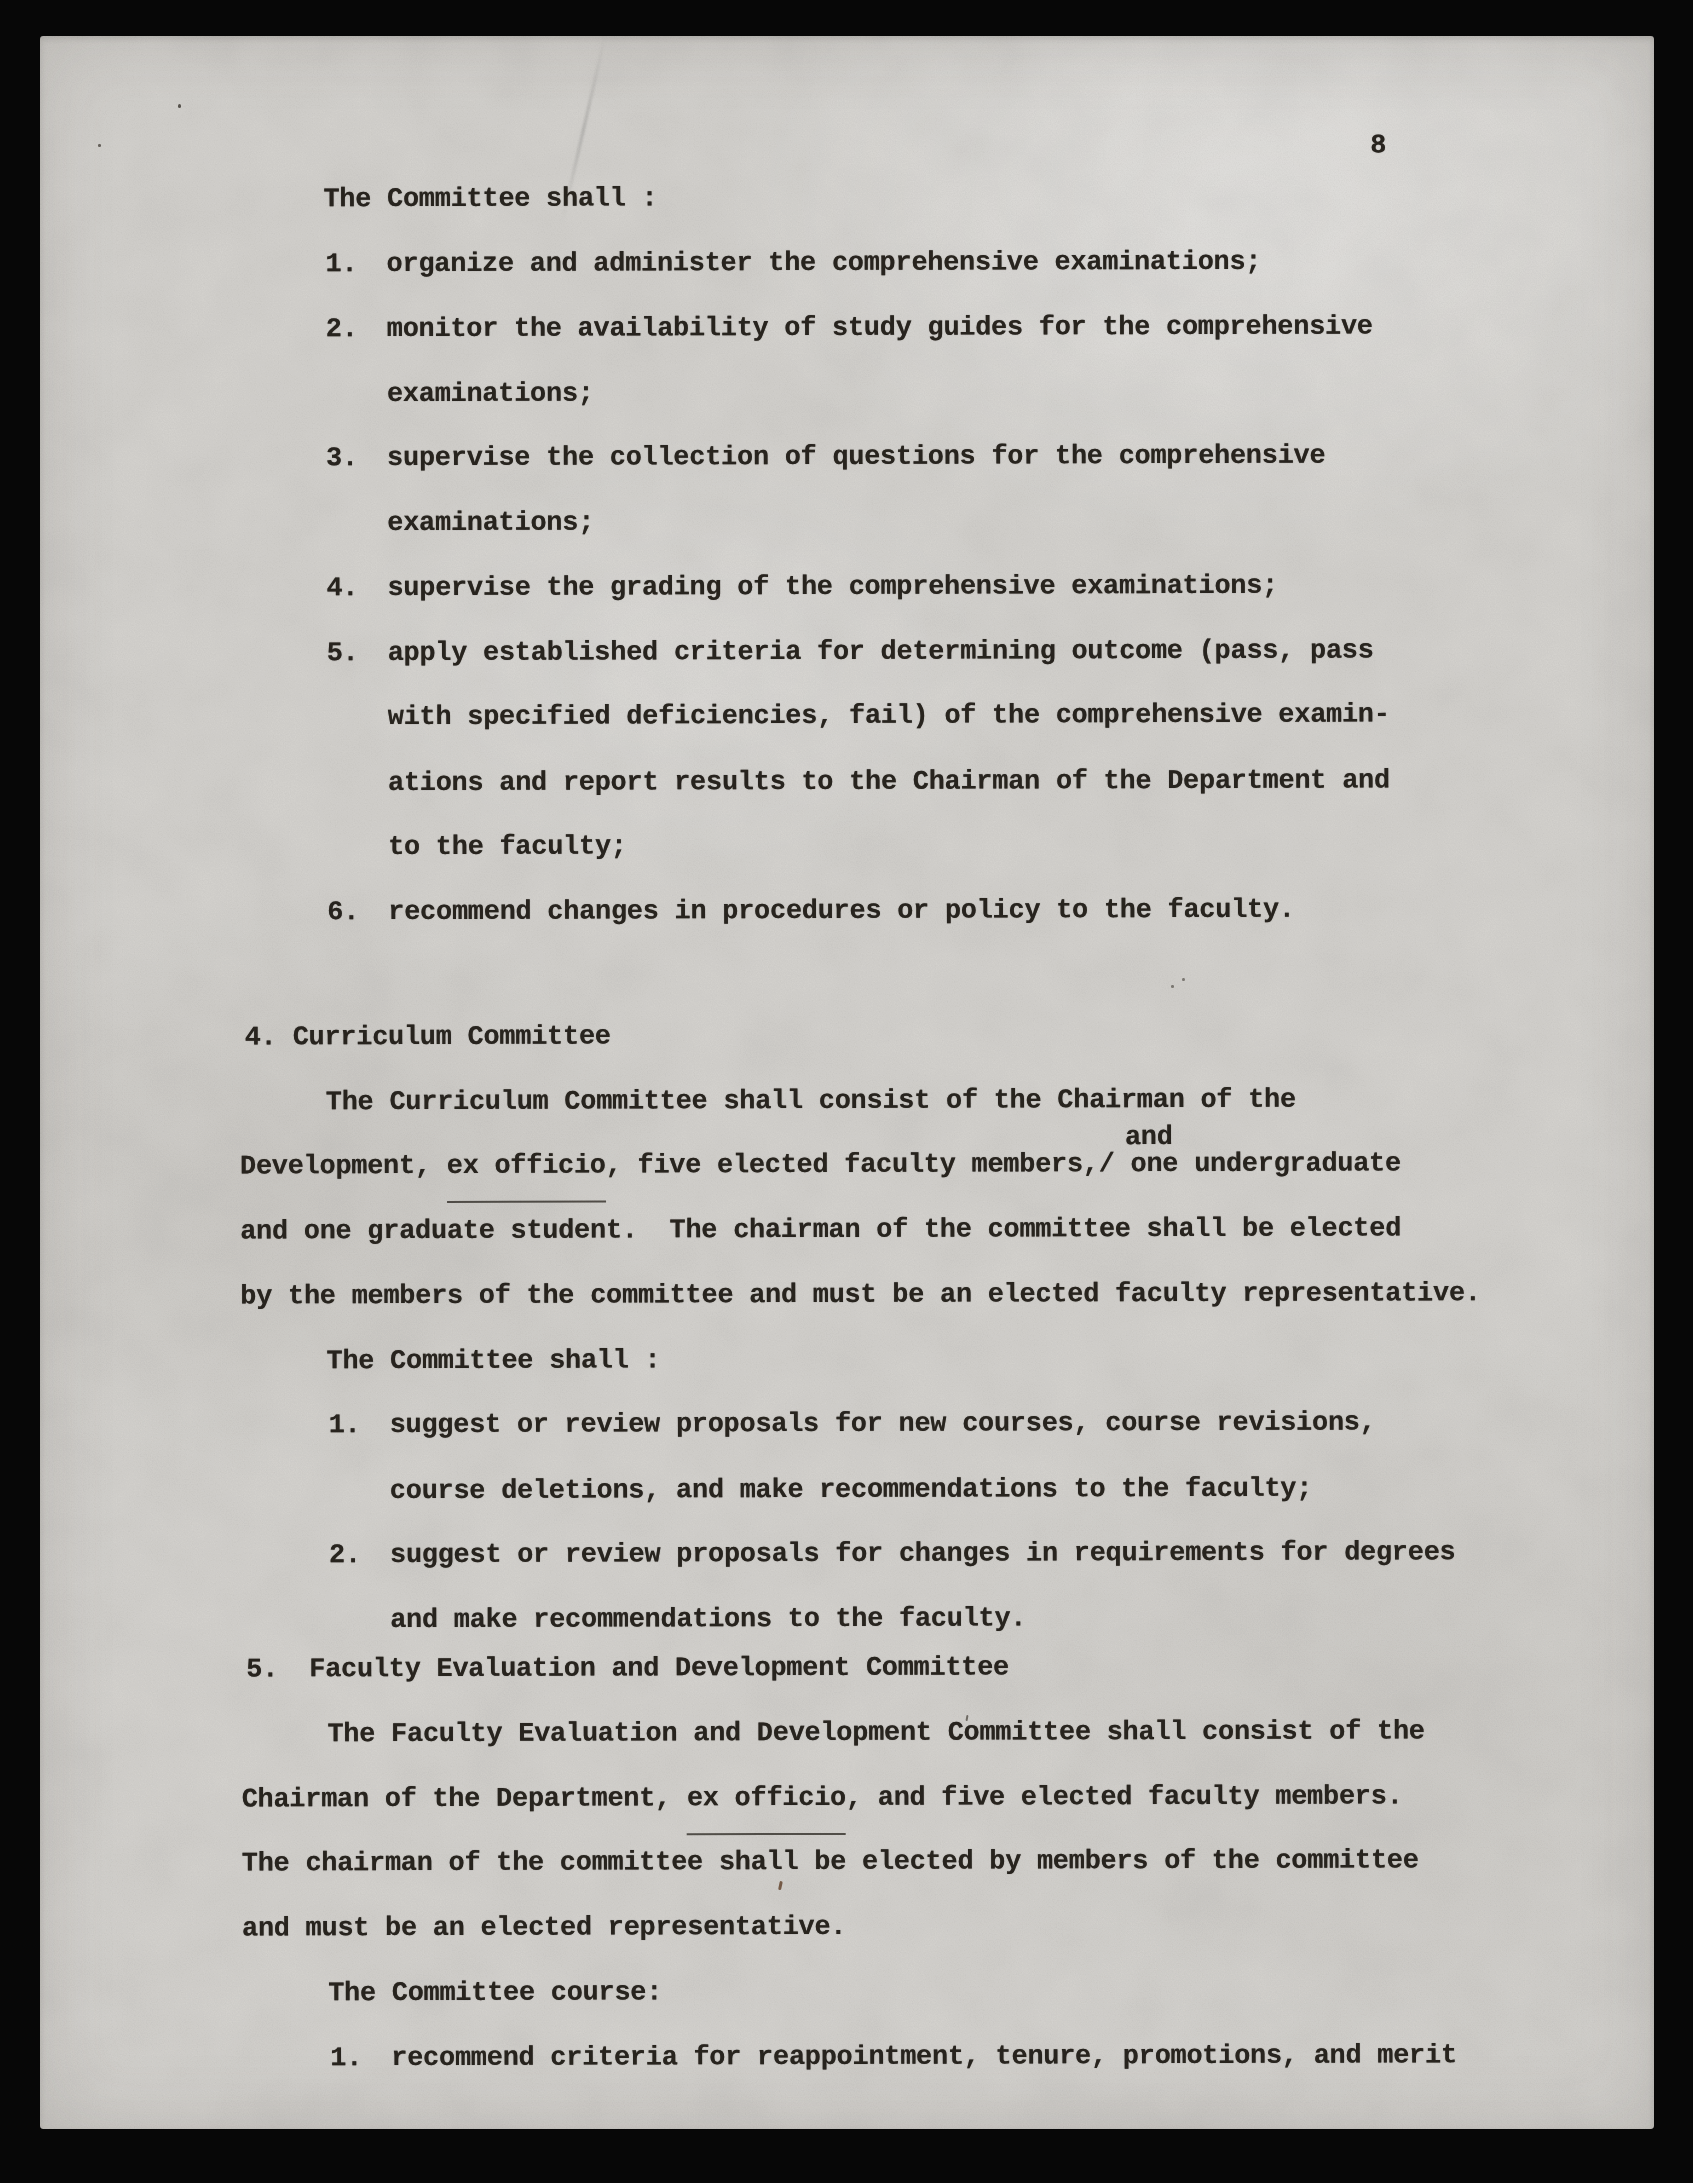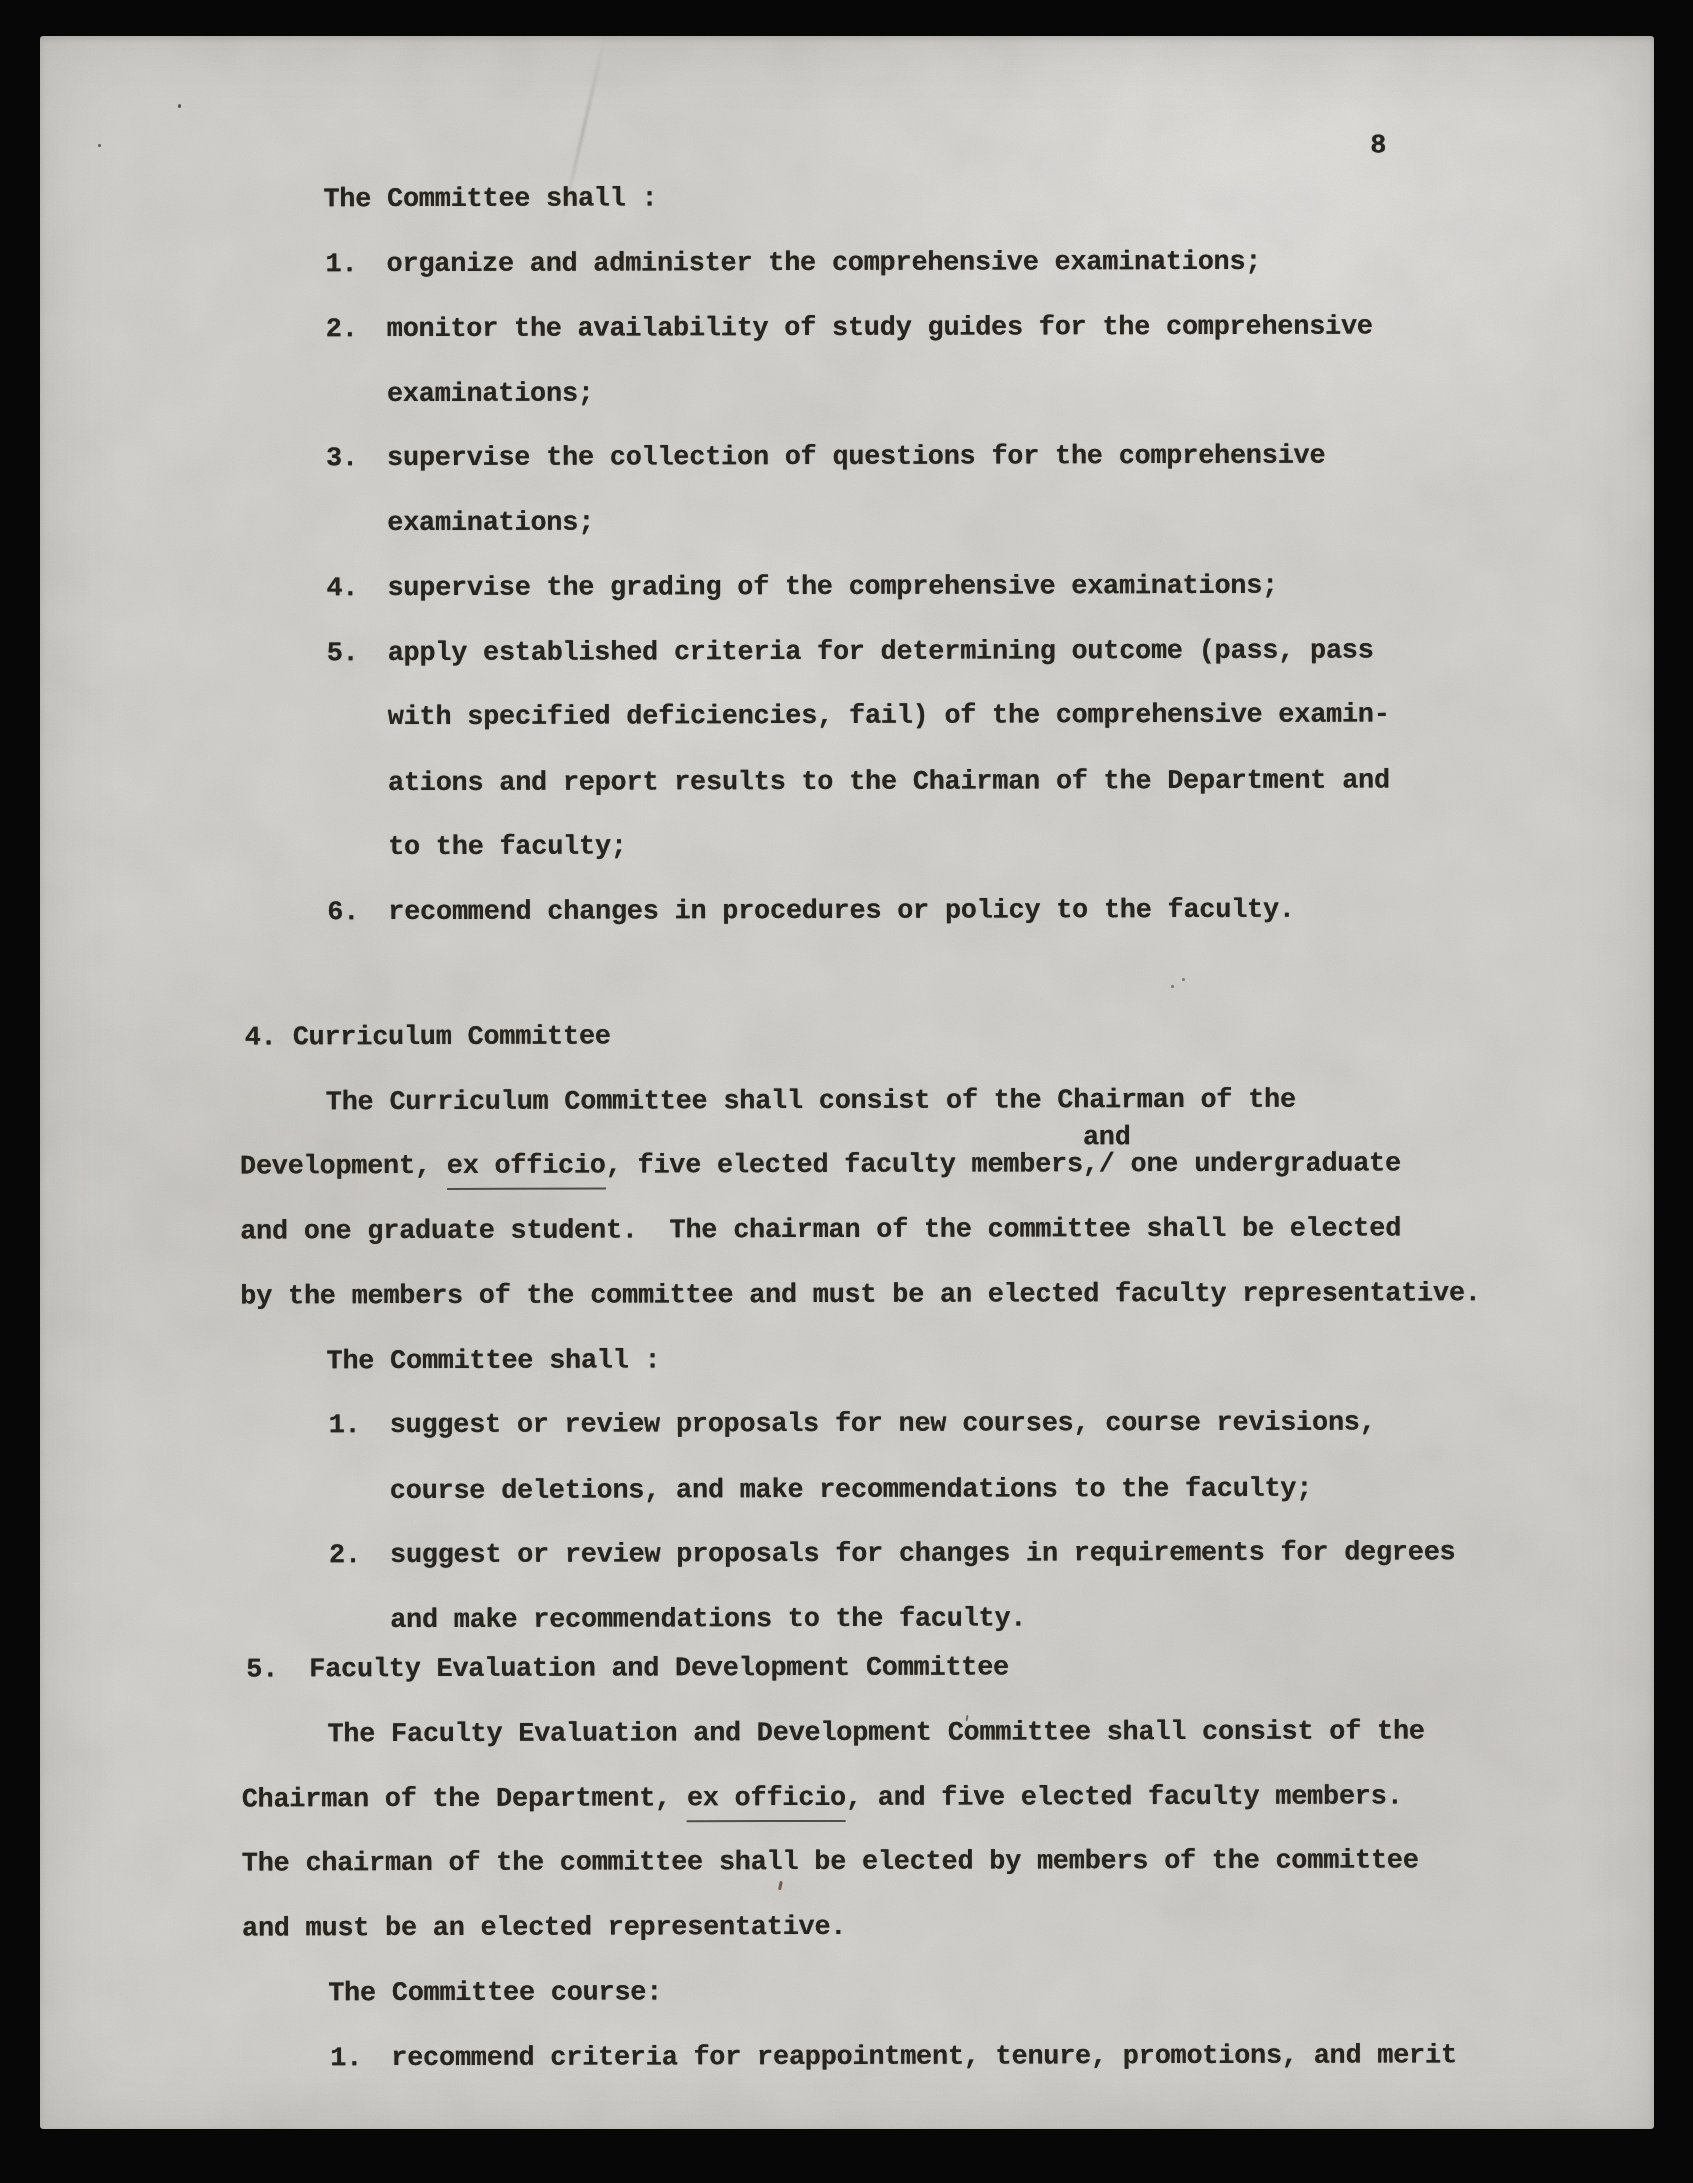--- a/index.html
+++ b/index.html
@@ -31,21 +31,21 @@
     font-family:"Liberation Mono", monospace;
     font-size:27px;
     font-weight:bold;
     letter-spacing:-0.3px;
     color:#29251f;
     white-space:pre;
     text-shadow:0 0 0.8px rgba(40,36,30,0.65);
   }
   .u {
     border-bottom:2.5px solid rgba(40,36,30,0.75);
-    padding-bottom:7px;
+    padding-bottom:20px;
   }
   .grain {
     position:absolute; left:0; top:0;
     mix-blend-mode:multiply;
     pointer-events:none;
   }
   .speck {
     position:absolute;
     background:#3a352e;
     border-radius:50%;
@@ -95,21 +95,21 @@
     <div class="t" style="left:346px; top:733px;">ations and report results to the Chairman of the Department and</div>
     <div class="t" style="left:346px; top:797px;font-family:Liberation Mono, monospace;">to the faculty;</div>
 
     <div class="t" style="left:285px; top:862px;">6.</div>
     <div class="t" style="left:346px; top:862px;">recommend changes in procedures or policy to the faculty.</div>
 
     <div class="t" style="left:202px; top:987px;">4.</div>
     <div class="t" style="left:250px; top:987px;">Curriculum Committee</div>
 
     <div class="t" style="left:283px; top:1052px;">The Curriculum Committee shall consist of the Chairman of the</div>
-    <div class="t" style="left:1040px; top:1089px;">and</div>
+    <div class="t" style="left:1082px; top:1089px;">and</div>
     <div class="t" style="left:197px; top:1116px;"><span>Development, </span><span class="u">ex officio</span><span>, five elected faculty members,/ one undergraduate</span></div>
     <div class="t" style="left:197px; top:1181px;">and one graduate student.  The chairman of the committee shall be elected</div>
     <div class="t" style="left:197px; top:1246px;">by the members of the committee and must be an elected faculty representative.</div>
 
     <div class="t" style="left:283px; top:1311px;">The Committee shall :</div>
 
     <div class="t" style="left:285px; top:1375px;">1.</div>
     <div class="t" style="left:346px; top:1375px;">suggest or review proposals for new courses, course revisions,</div>
     <div class="t" style="left:346px; top:1441px;">course deletions, and make recommendations to the faculty;</div>
 

